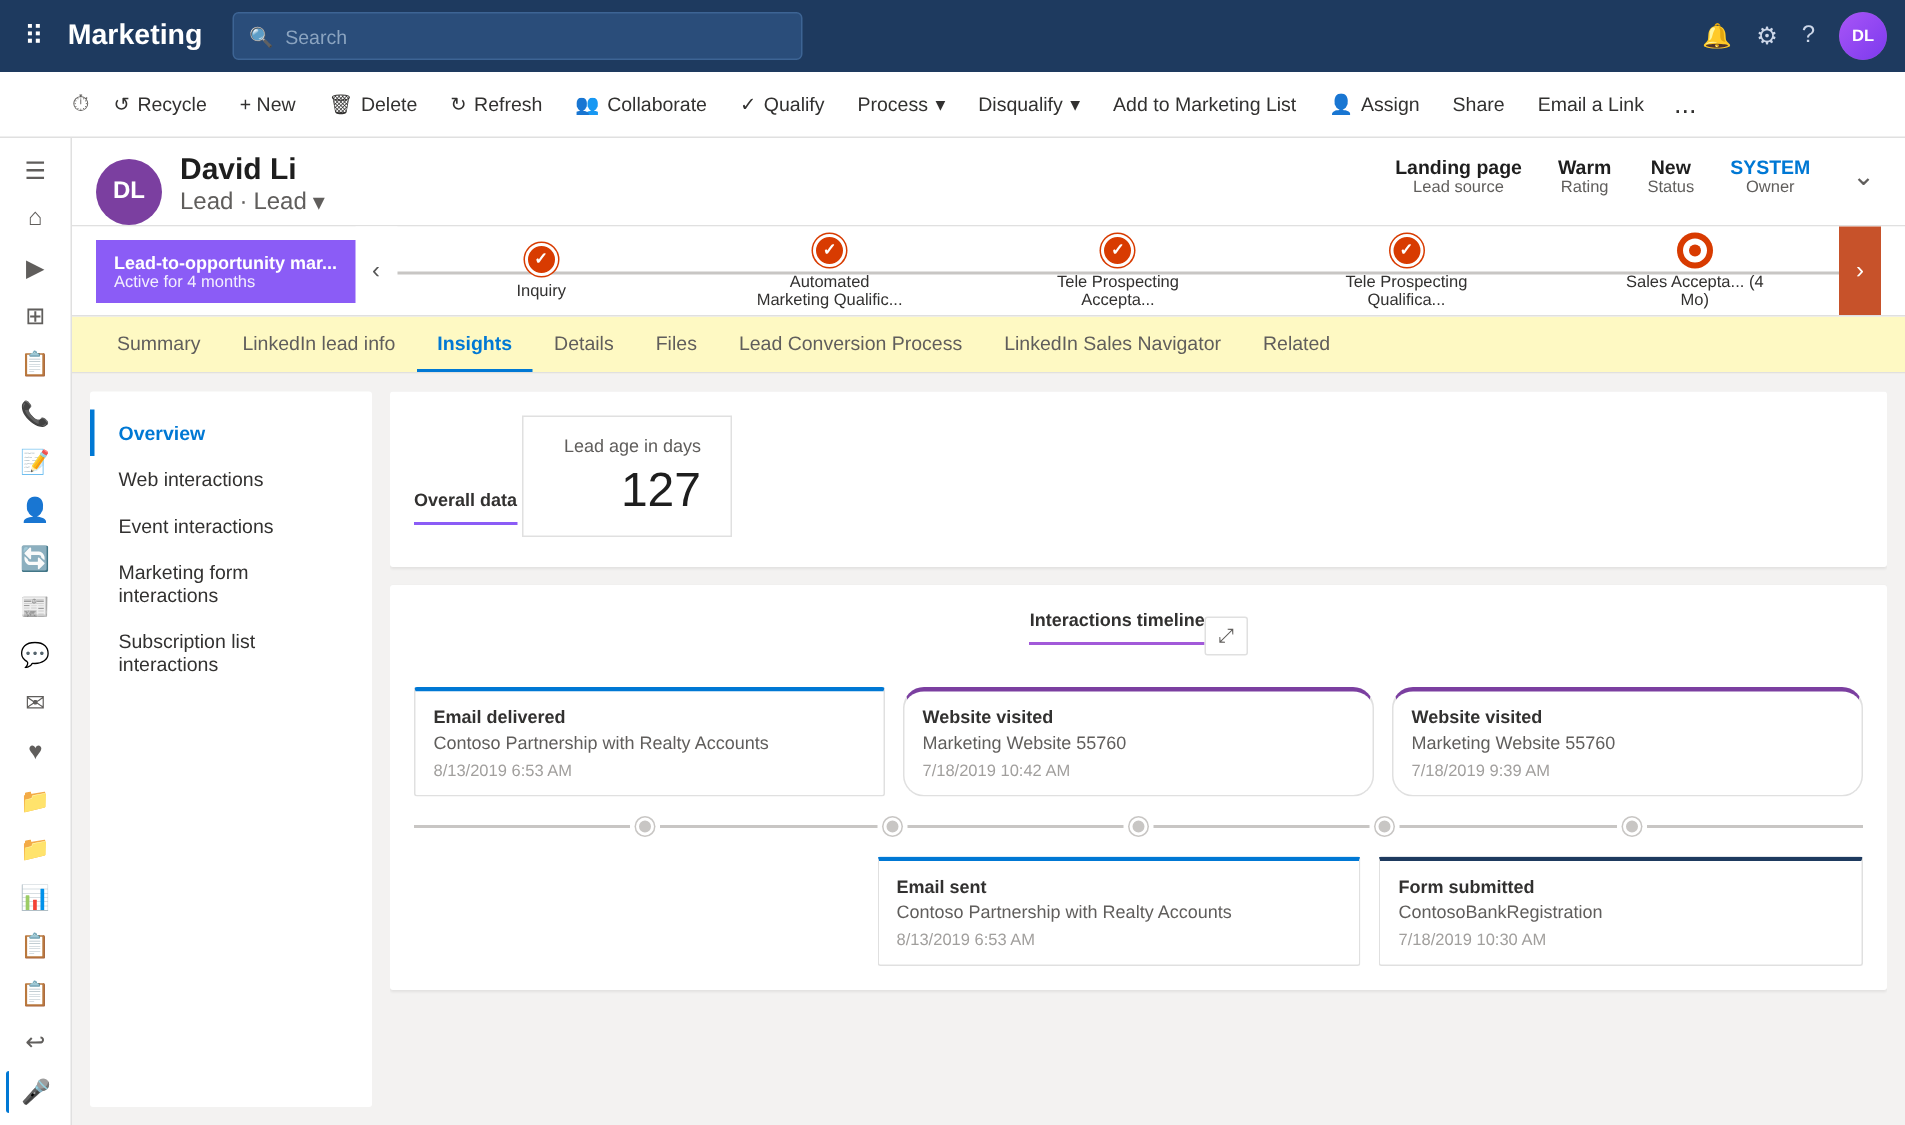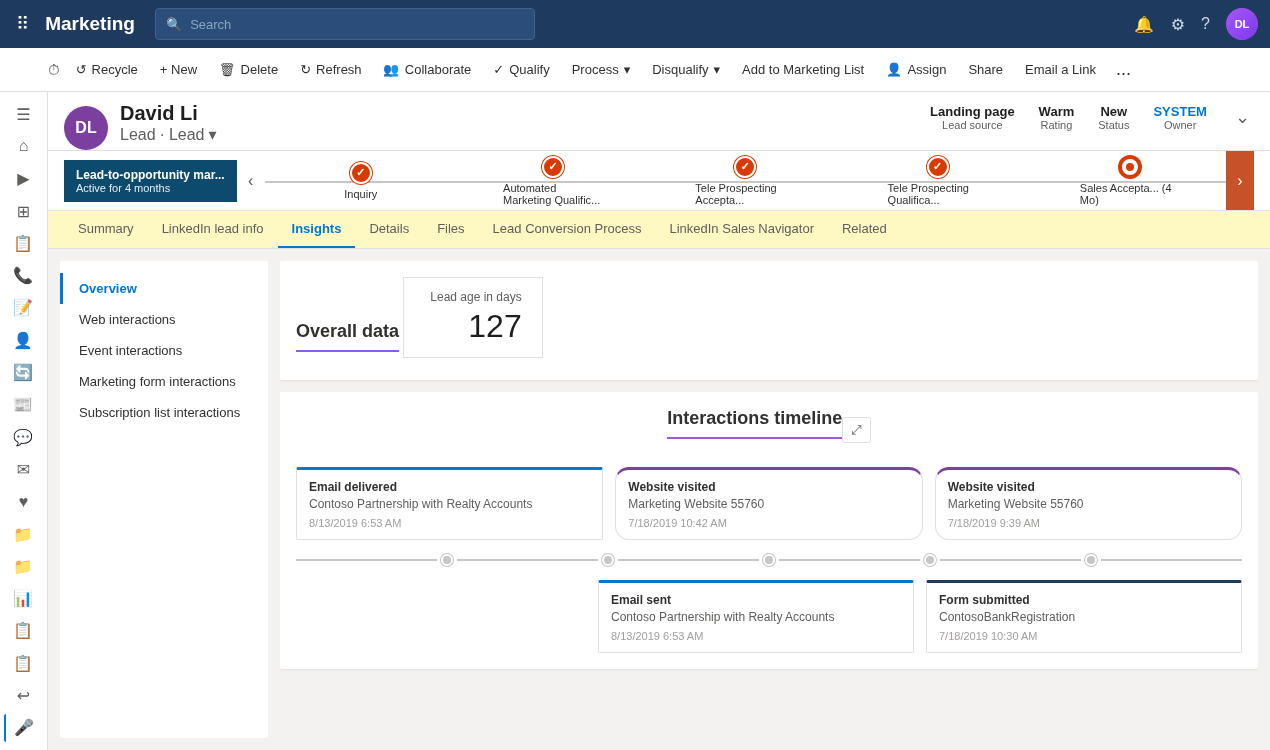--- a/index.html
+++ b/index.html
@@ -138,21 +138,21 @@
     
     .process-bar {
       background: #fff;
       border-bottom: 1px solid #e0e0e0;
       padding: 0 16px;
       display: flex;
       align-items: center;
       position: relative;
     }
     .process-stage-container {
-      background: #0c4a6e;
+      background: #8b5cf6;
       color: #fff;
       padding: 8px 12px;
       font-size: 12px;
       font-weight: 600;
       min-width: 160px;
       flex-shrink: 0;
       cursor: pointer;
       position: relative;
     }
     .process-stage-container .stage-name { font-size: 12px; font-weight: 700; }
@@ -191,21 +191,21 @@
     }
     .step-circle.current {
       background: #fff;
       border: 3px solid #d83b01;
       box-shadow: 0 0 0 1px #d83b01;
     }
     .step-circle.current::after {
       content: '';
       width: 8px; height: 8px; border-radius: 50%; background: #d83b01;
     }
-    .step-label { font-size: 11px; color: #323130; margin-top: 4px; max-width: 100px; }
+    .step-label { font-size: 11px; color: #323130; margin-top: 4px; text-align: center; max-width: 100px; }
 
     
     .tab-bar {
       background: #fef9c3;
       border-bottom: 1px solid #e0e0e0;
       display: flex;
       padding: 0 16px;
       gap: 0;
     }
     .tab-item {
@@ -223,21 +223,21 @@
       display: flex;
       flex: 1;
       overflow: hidden;
       background: #f3f2f1;
       padding: 12px;
       gap: 12px;
     }
 
     
     .left-nav-panel {
-      width: 208px;
+      width: 188px;
       flex-shrink: 0;
       background: #fff;
       border-radius: 2px;
       padding: 12px 0;
     }
     .left-nav-item {
       padding: 8px 16px;
       font-size: 13px;
       color: #323130;
       cursor: pointer;
@@ -259,21 +259,21 @@
     }
 
     
     .card {
       background: #fff;
       border-radius: 2px;
       padding: 16px;
       box-shadow: 0 1px 2px rgba(0,0,0,0.07);
     }
     .card-title {
-      font-size: 18px;
+      font-size: 12px;
       font-weight: 600;
       color: #323130;
       margin-bottom: 12px;
       padding-bottom: 8px;
       border-bottom: 2px solid #8b5cf6;
       display: inline-block;
     }
 
     
     .overall-data-card { }

